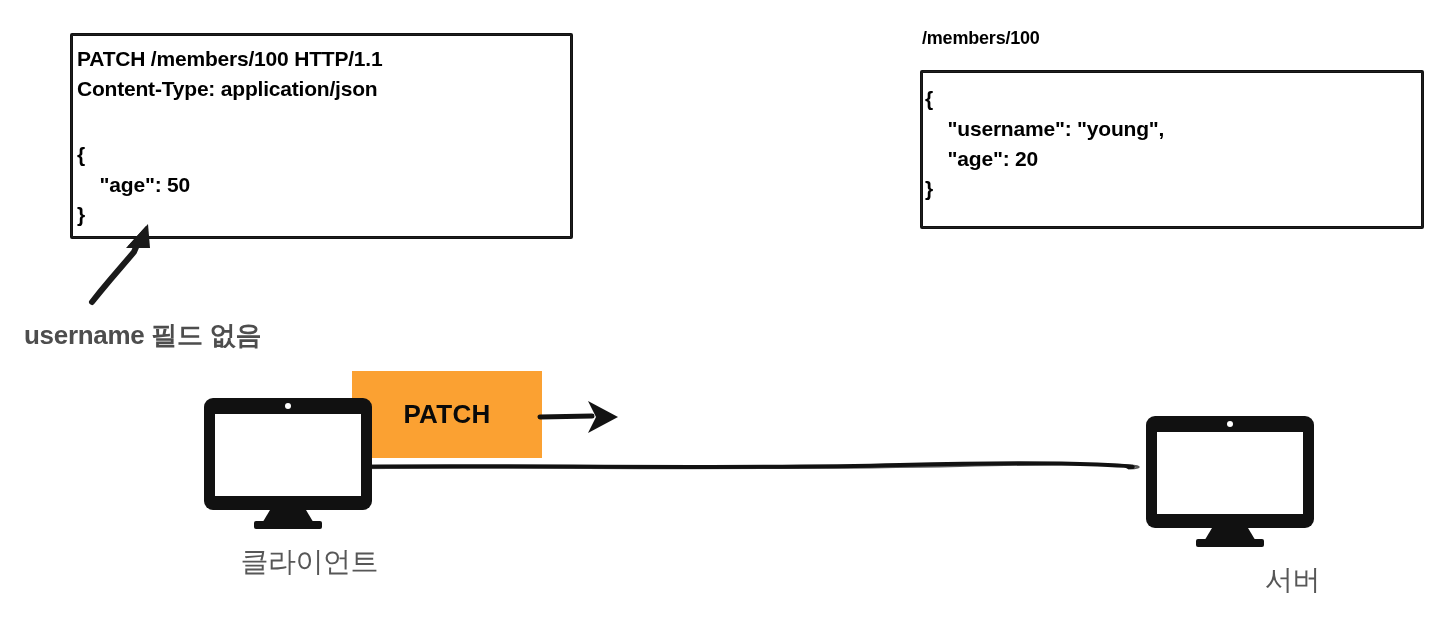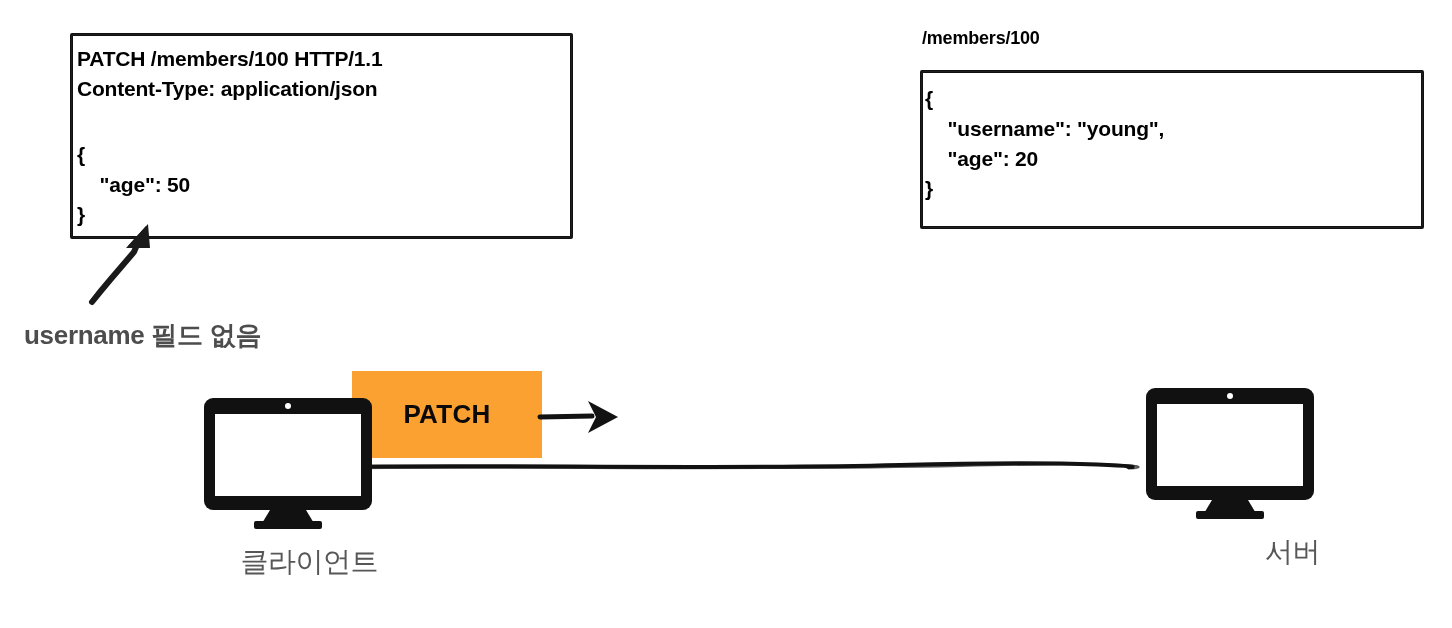--- a/index.html
+++ b/index.html
@@ -88,21 +88,21 @@
     letter-spacing: 0.3px;
   }
 
   
   #wire { position: absolute; left: 0; top: 452px; }
   #flow-arrow { position: absolute; left: 536px; top: 396px; }
 
   
   .node { position: absolute; text-align: right; }
   #client-node { left: 148px; top: 394px; width: 230px; }
-  #server-node { left: 1090px; top: 384px; width: 230px; }
+  #server-node { left: 1090px; top: 412px; width: 230px; }
   .node-label {
     display: block;
     margin-top: 10px;
     font-size: 28px;
     color: #575757;
     letter-spacing: -0.5px;
   }
 </style>
 </head>
 <body>

